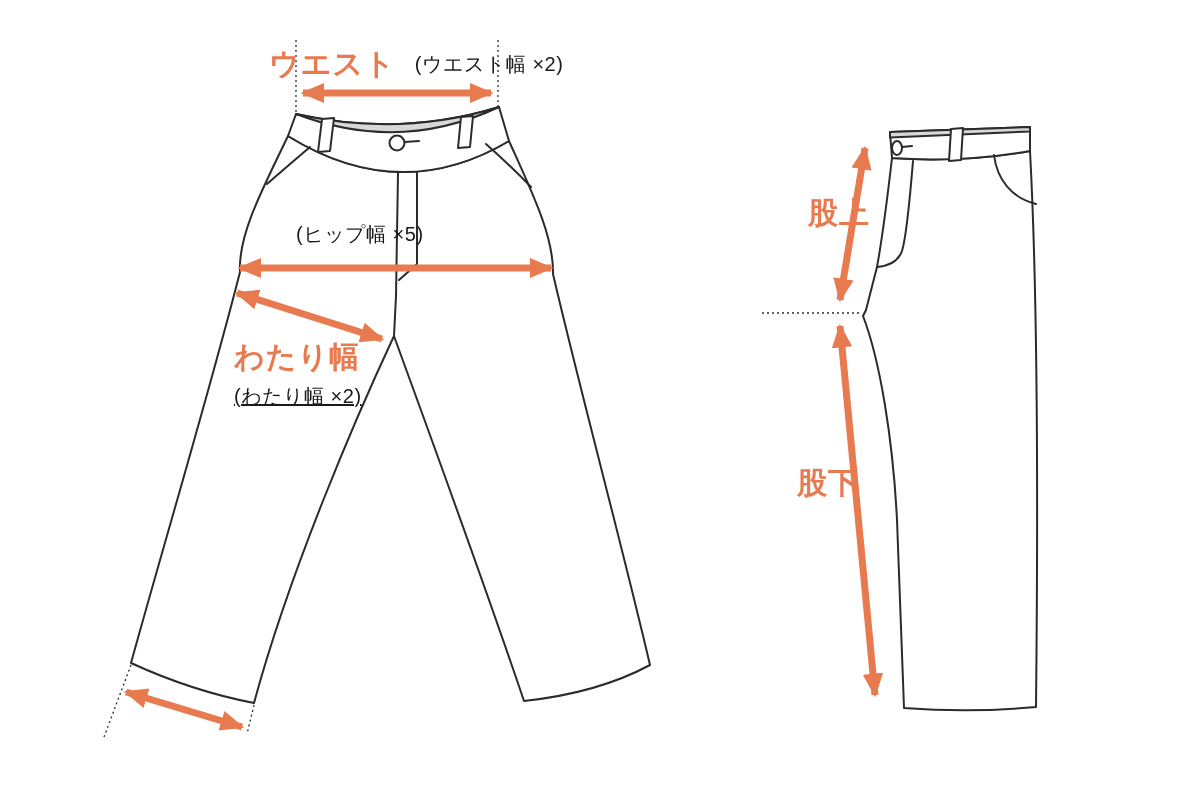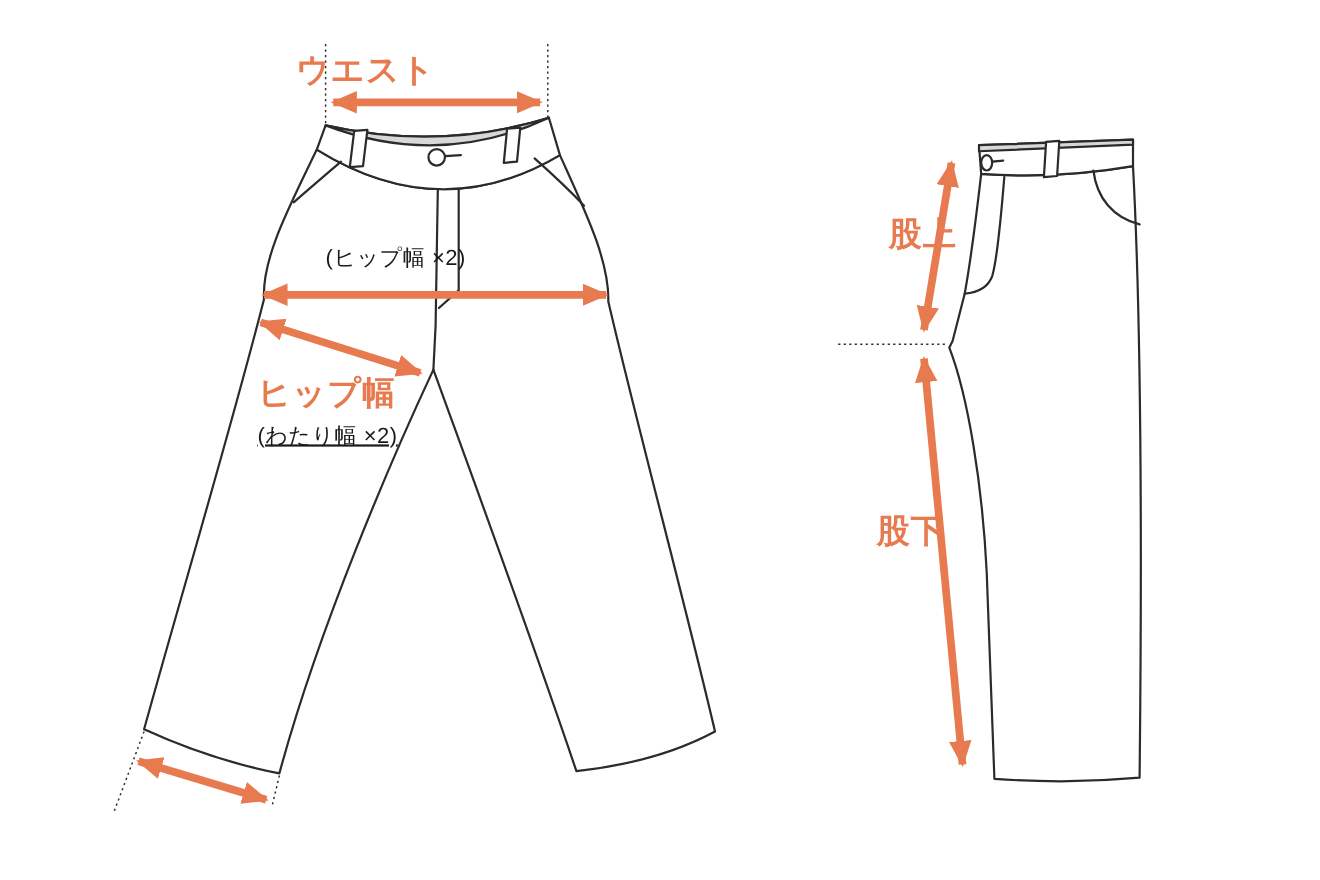--- a/index.html
+++ b/index.html
@@ -106,28 +106,29 @@
       <path class="arrow" d="M240,268 L551,268" marker-start="url(#ah)" marker-end="url(#ah)"></path>
       <path class="arrow" d="M237,293 L382,339" marker-start="url(#ah)" marker-end="url(#ah)"></path>
       <path class="arrow" d="M126,692 L242,727" marker-start="url(#ah)" marker-end="url(#ah)"></path>
       <path class="arrow" d="M865,148 L840,300" marker-start="url(#ah)" marker-end="url(#ah)"></path>
       <path class="arrow" d="M840,326 L875,695" marker-start="url(#ah)" marker-end="url(#ah)"></path>
     </g>
   </svg>
 
   <div class="label" style="left:269px;top:44px;">
     <span class="main">ウエスト</span>
+    <span class="sub">(ウエスト幅 ×2)</span>
   </div>
 
   <div class="label" style="left:296px;top:221px;">
-    <span class="sub">(ヒップ幅 ×2)</span>
+    <span class="sub">(ヒップ幅 ×5)</span>
   </div>
 
   <div class="label stacked" style="left:234px;top:337px;">
-    <span class="main">ヒップ幅</span>
+    <span class="main">わたり幅</span>
     <span class="sub">(わたり幅 ×2)</span>
   </div>
 
 
   <div class="label" style="left:808px;top:193px;">
     <span class="main">股上</span>
   </div>
 
   <div class="label" style="left:777px;top:463px;margin-left:20px;">
     <span class="main">股下</span>

